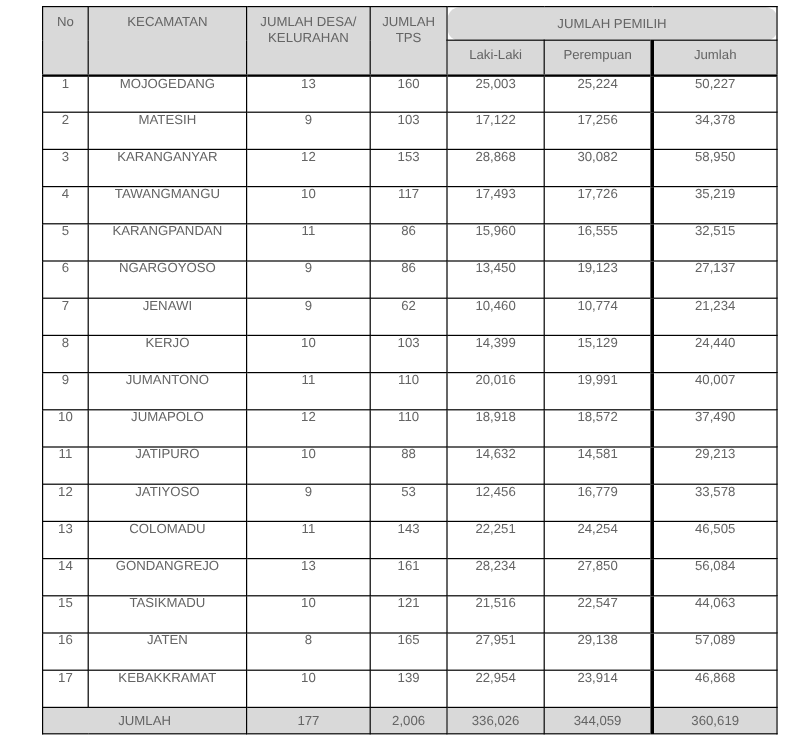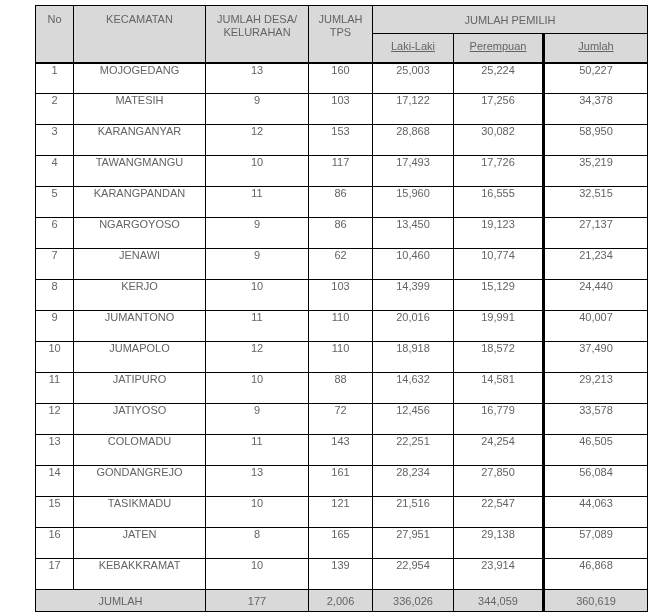--- a/index.html
+++ b/index.html
@@ -45,26 +45,26 @@
   tr.header-row-1 { height: 28px; }
   tr.header-row-2 { height: 29px; }
   thead th.merged {
     vertical-align: top;
     padding-top: 7px;
     white-space: pre-line;
     line-height: 13px;
   }
   thead th.group {
     vertical-align: middle;
+    border-radius: 10px;
   }
   tr.header-row-2 th {
     vertical-align: top;
     padding-top: 6px;
     border-bottom: 2px solid #000;
-    text-decoration: underline;
   }
   thead th.merged {
     border-bottom: 2px solid #000;
     margin-top: 32px;
   }
 
   
   tbody tr { height: 31px; }
   tbody td {
     vertical-align: top;
@@ -210,21 +210,21 @@
           <td>10</td>
           <td>88</td>
           <td>14,632</td>
           <td>14,581</td>
           <td class="thickleft">29,213</td>
         </tr>
         <tr>
           <td>12</td>
           <td>JATIYOSO</td>
           <td>9</td>
-          <td>72</td>
+          <td>53</td>
           <td>12,456</td>
           <td>16,779</td>
           <td class="thickleft">33,578</td>
         </tr>
         <tr>
           <td>13</td>
           <td>COLOMADU</td>
           <td>11</td>
           <td>143</td>
           <td>22,251</td>

